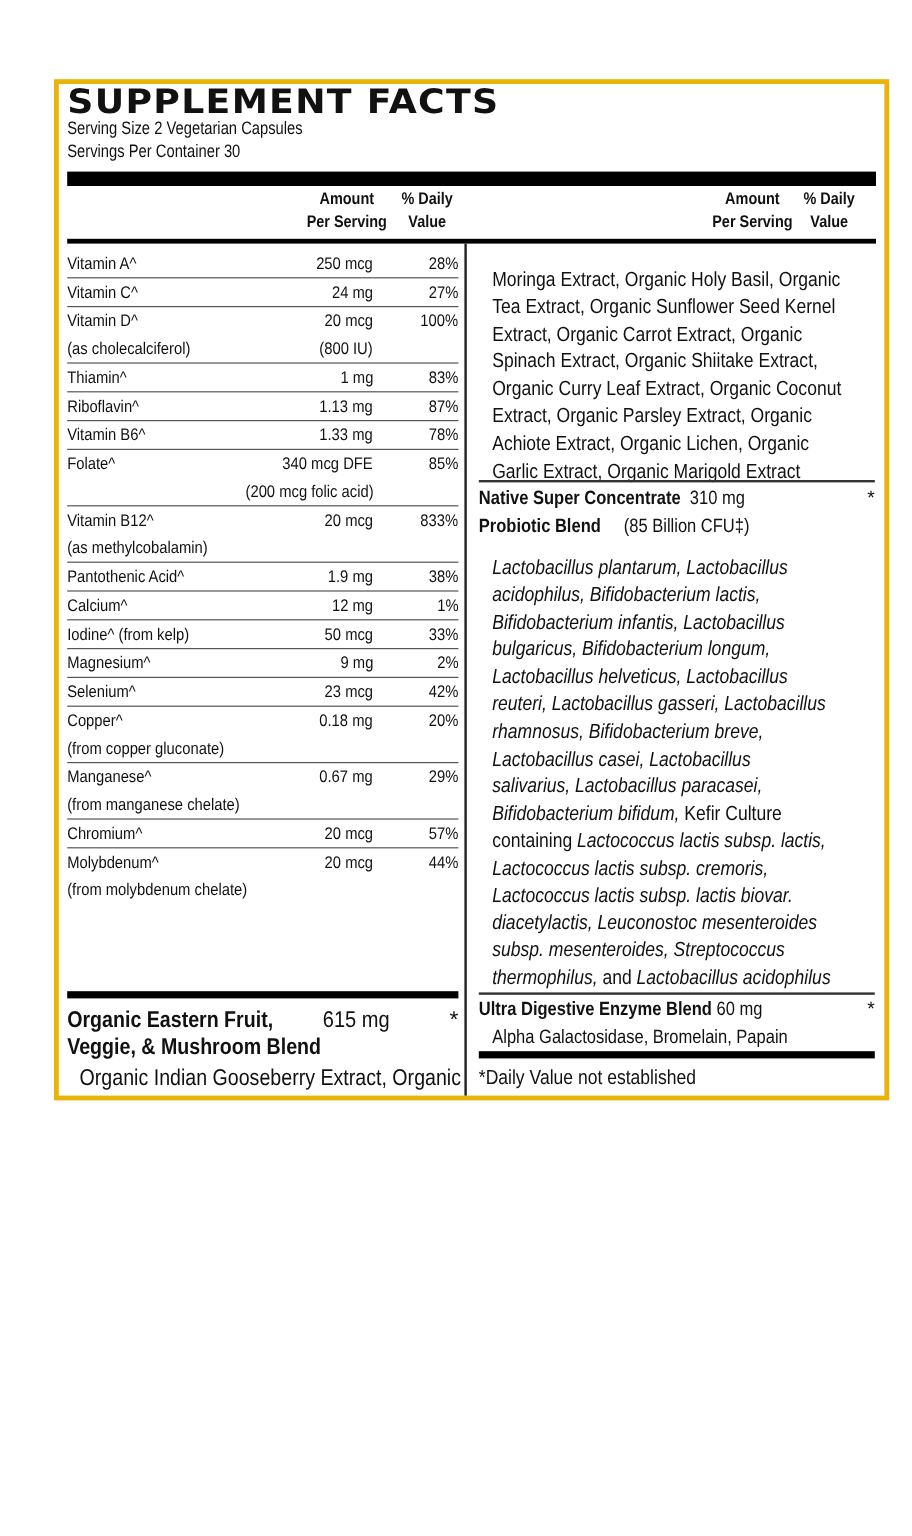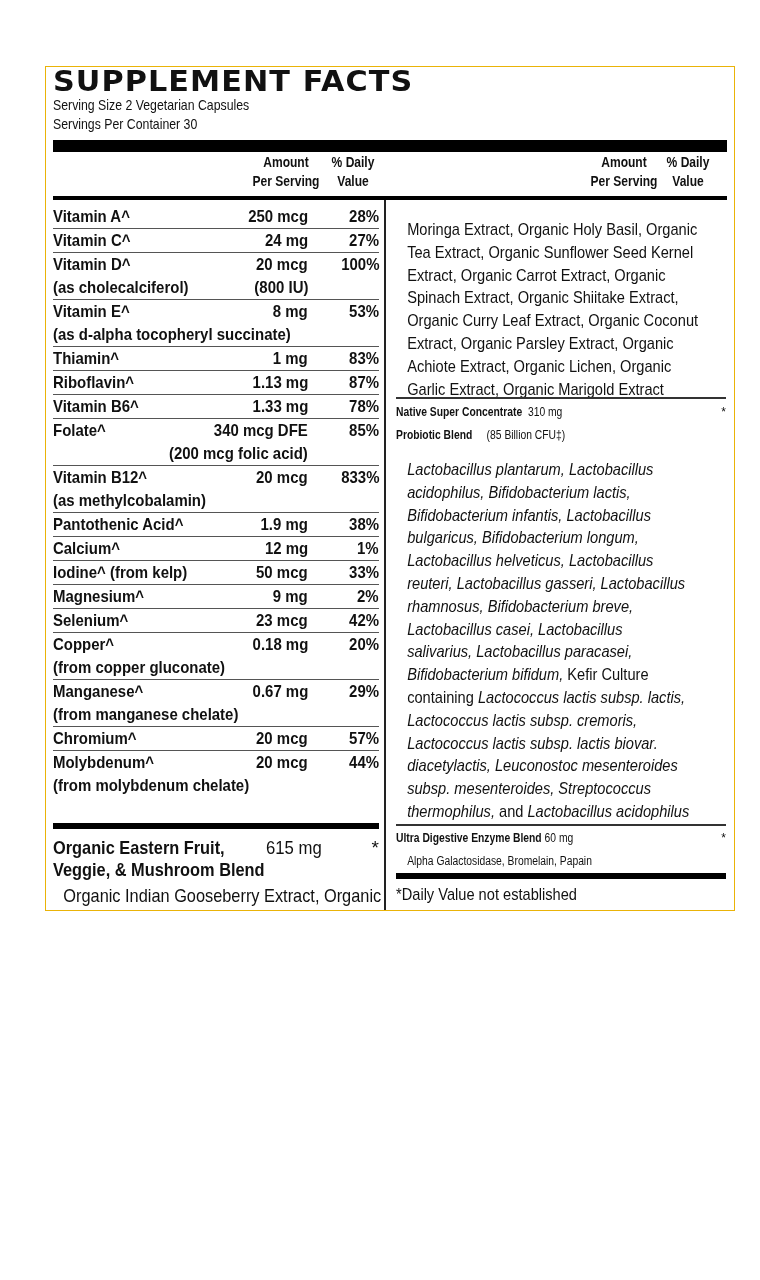--- a/index.html
+++ b/index.html
@@ -1,52 +1,52 @@
 <!DOCTYPE html>
 <html><head>
 <meta charset="utf-8">
 <style>
   html, body { margin: 0; padding: 0; background: #ffffff; }
   body { width: 760px; height: 1280px; position: relative; font-family: "Liberation Sans", sans-serif; color: #111; }
   .label {
     position: absolute; left: 45px; top: 66px; width: 688px; height: 843px;
-    border: 1px solid #eab308; box-sizing: content-box;
+    border: 4px solid #eab308; box-sizing: content-box;
   }
   .title {
     position: absolute; left: 7px; top: 0px; font-family: "DejaVu Sans", sans-serif; font-weight: 900;
     font-size: 28px; letter-spacing: 1px; line-height: 30px; transform: scaleX(1.08); transform-origin: left;
   }
   .serving { position: absolute; left: 7px; font-size: 15px; line-height: 17px; transform: scaleX(0.82); transform-origin: left; white-space: nowrap; }
   .bar-thick { position: absolute; left: 7px; right: 7px; top: 73px; height: 12px; background: #000; }
   .hdr { position: absolute; top: 86px; font-weight: bold; font-size: 14px; line-height: 19px; text-align: center; transform: scaleX(0.86); }
   .bar-mid { position: absolute; left: 7px; right: 7px; top: 129px; height: 4px; background: #000; }
   .vdiv { position: absolute; left: 338px; top: 133px; bottom: 0; width: 2px; background: #222; }
 
   .left-col { position: absolute; left: 7px; top: 138px; width: 326px; }
-  .row { position: relative; border-bottom: 1.5px solid #555; font-size: 17px; line-height: 23px; font-weight: bold; }
+  .row { position: relative; border-bottom: 1.5px solid #555; font-size: 14px; line-height: 23px; }
   .row .name { display: block; white-space: nowrap; transform: scaleX(0.88); transform-origin: left; }
   .row .sub { display: block; white-space: nowrap; transform: scaleX(0.88); transform-origin: left; }
   .row .amt { position: absolute; right: 71px; top: 0; white-space: nowrap; text-align: right; transform: scaleX(0.88); transform-origin: right; }
   .row .amt2 { position: absolute; right: 71px; top: 23px; white-space: nowrap; text-align: right; transform: scaleX(0.88); transform-origin: right; }
   .row .dv { position: absolute; right: 0; top: 0; white-space: nowrap; text-align: right; transform: scaleX(0.88); transform-origin: right; }
   .row.last { border-bottom: none; }
   .bar-left-end { position: absolute; left: 7px; width: 326px; top: 756px; height: 6px; background: #000; }
   .blend-left { position: absolute; left: 7px; top: 770px; width: 326px; font-size: 19px; line-height: 22px; }
   .blend-left .bname { font-weight: bold; display: block; transform: scaleX(0.86); transform-origin: left; white-space: nowrap; }
   .blend-left .bamt { position: absolute; left: 213px; top: 0; transform: scaleX(0.88); transform-origin: left; white-space: nowrap; }
   .blend-left .bstar { position: absolute; right: 0; top: 0; }
   .blend-left .bdesc { display: block; padding-left: 12px; margin-top: 4px; transform: scaleX(0.86); transform-origin: left; white-space: nowrap; }
 
   .right-col { position: absolute; left: 350px; top: 142px; width: 330px; font-size: 17px; line-height: 22.8px; margin-top: 10px; }
   .rline { white-space: nowrap; transform: scaleX(0.86); transform-origin: left; display: block; }
   .indent { padding-left: 13px; }
   .it { font-style: italic; }
   .rsep { position: absolute; left: 350px; width: 330px; height: 1.5px; background: #333; }
   .rbar { position: absolute; left: 350px; width: 330px; height: 6px; background: #000; }
-  .rhead { position: absolute; left: 350px; width: 330px; font-size: 12px; line-height: 23px; }
+  .rhead { position: absolute; left: 350px; width: 330px; font-size: 16px; line-height: 23px; }
   .rhead .b { font-weight: bold; }
   .rhead .star { position: absolute; right: 0; top: 0; }
   .dvnote { position: absolute; left: 350px; top: 817px; font-size: 17px; line-height: 22px; transform: scaleX(0.86); transform-origin: left; white-space: nowrap; }
 </style>
 </head>
 <body>
 
 <div class="label">
   <div class="title">SUPPLEMENT FACTS</div>
   <div class="serving" style="top:29px">Serving Size 2 Vegetarian Capsules</div>
@@ -84,26 +84,20 @@
       <span class="name">Vitamin C^</span>
       <span class="amt">24 mg</span>
       <span class="dv">27%</span>
     </div>
     <div class="row">
       <span class="name">Vitamin D^</span>
       <span class="sub">(as cholecalciferol)</span>
       <span class="amt">20 mcg</span>
       <span class="amt2">(800 IU)</span>
       <span class="dv">100%</span>
-    </div>
-    <div class="row">
-      <span class="name">Vitamin E^</span>
-      <span class="sub"> (as d-alpha tocopheryl succinate)</span>
-      <span class="amt">8 mg</span>
-      <span class="dv">53%</span>
     </div>
     <div class="row">
       <span class="name">Thiamin^</span>
       <span class="amt">1 mg</span>
       <span class="dv">83%</span>
     </div>
     <div class="row">
       <span class="name">Riboflavin^</span>
       <span class="amt">1.13 mg</span>
       <span class="dv">87%</span>

